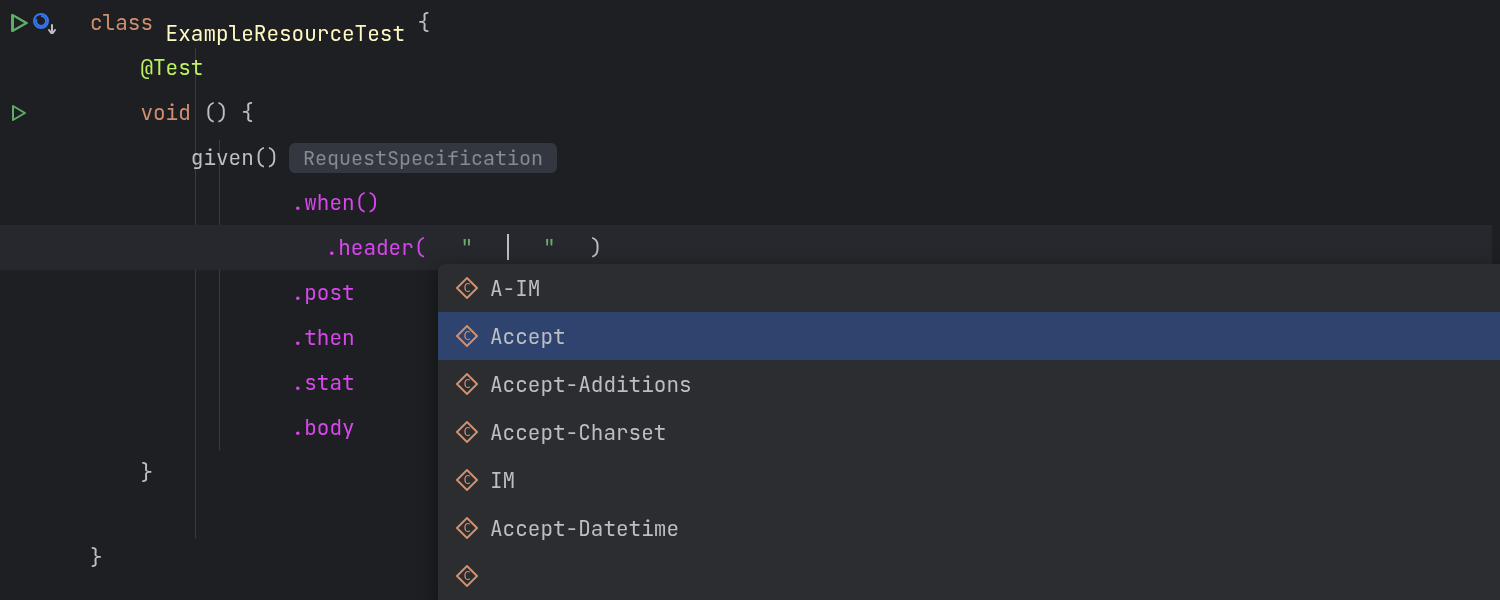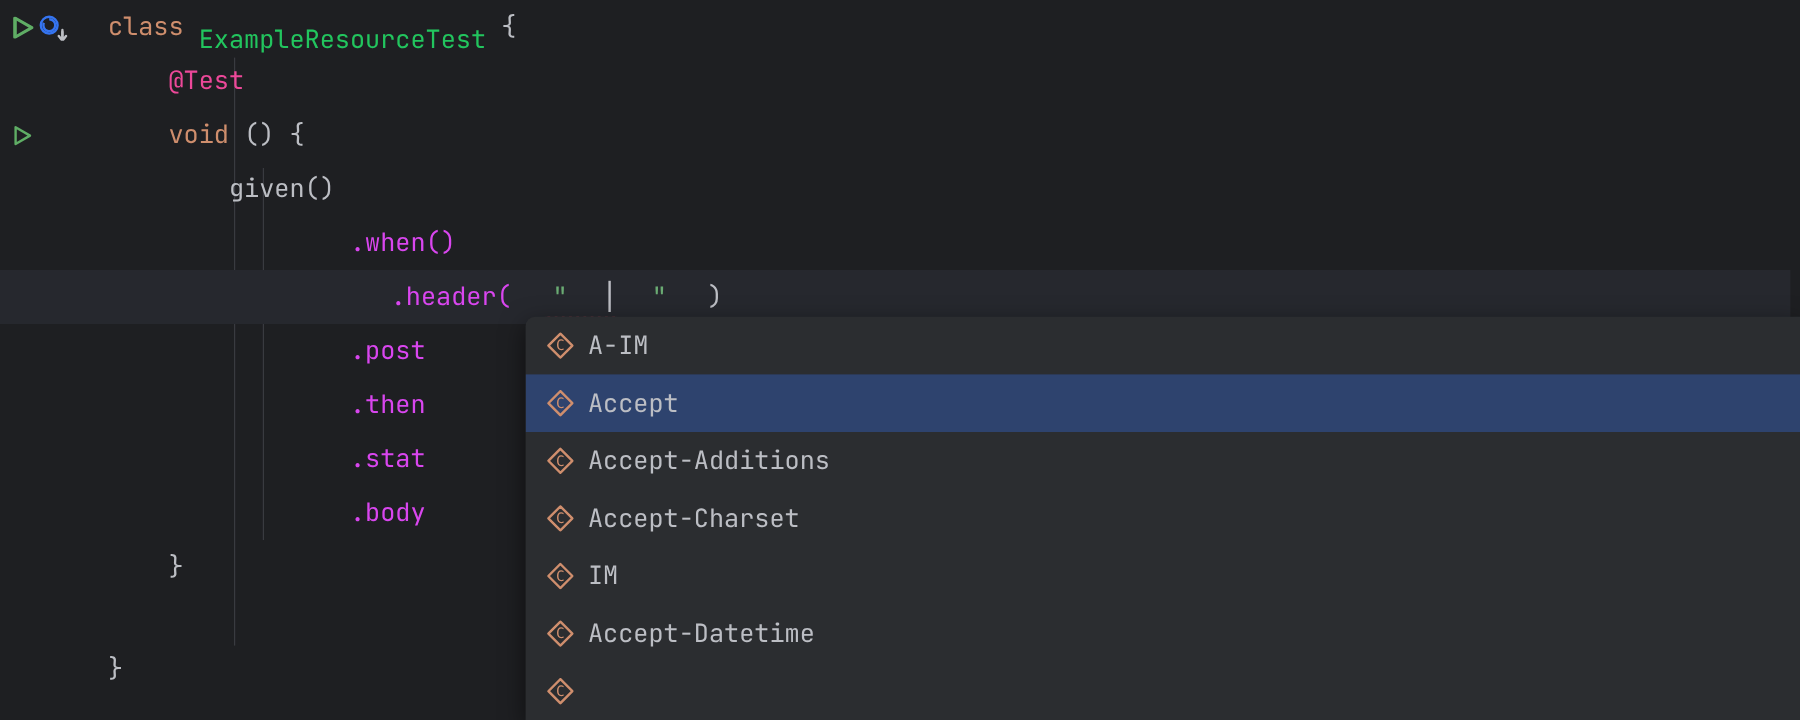--- a/index.html
+++ b/index.html
@@ -52,22 +52,22 @@
   .indent-guide {
     position: absolute;
     width: 1px;
     background: #393b40;
   }
   .kw { color: #cf8e6d; }
   .str { color: #6aab73; }
   .method { color: #d946ef; }
   .fn-name { color: #56a8f5; }
   .call-italic { color: #bcbec4; }
-  .type-name { color: #22c55e; margin-top: 22px; }
-  .annotation { color: #ec4899; }
+  .type-name { color: #fef9c3; margin-top: 22px; }
+  .annotation { color: #bef264; }
   .punct { color: #bcbec4; }
   .inlay {
     background: #333740;
     color: #868a91;
     border-radius: 6px;
     padding: 2px 14px;
     margin-left: 10px;
     font-size: 20px;
   }
   .caret {
@@ -155,21 +155,21 @@
   <div class="line">
     <span class="kw">class</span><span class="punct"> </span><span class="type-name">ExampleResourceTest</span><span class="punct"> {</span>
   </div>
   <div class="line">
     <span class="punct">    </span><span class="annotation">@Test</span>
   </div>
   <div class="line">
     <span class="punct">    </span><span class="kw">void</span><span class="punct"> </span><span class="punct">() {</span>
   </div>
   <div class="line">
-    <span class="punct">        </span><span class="call-italic">given</span><span class="punct">()</span>
+    <span class="punct">        </span><span class="call-italic">given</span><span class="punct">()</span><span class="inlay">RequestSpecification</span>
   </div>
   <div class="line">
     <span class="punct">                </span><span class="method">.when()</span>
   </div>
   <div class="line current">
     <span class="punct">                </span><span class="method">.header(</span><span class="str">"</span><span class="caret"></span><span class="str">"</span><span class="punct">)</span>
     <div class="squiggle" style="left:462px; top:39px; width:60px"></div>
   </div>
   <div class="line">
     <span class="punct">                </span><span class="method">.post</span>

